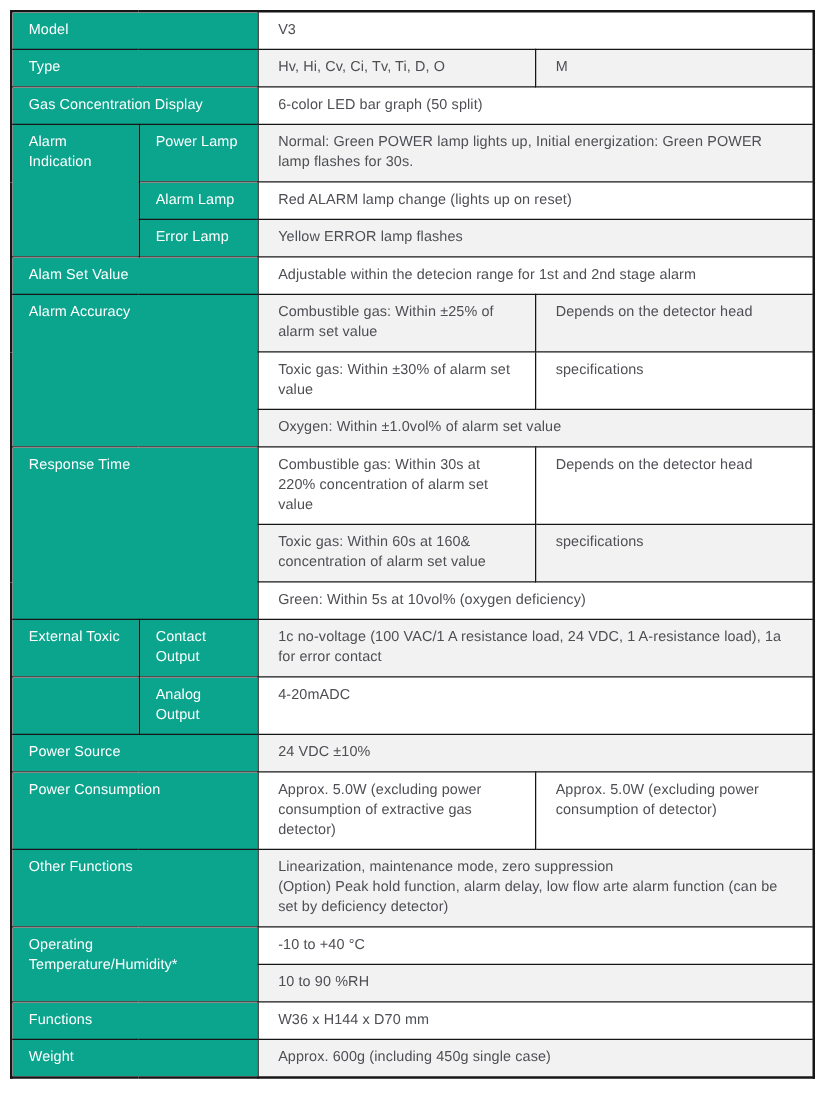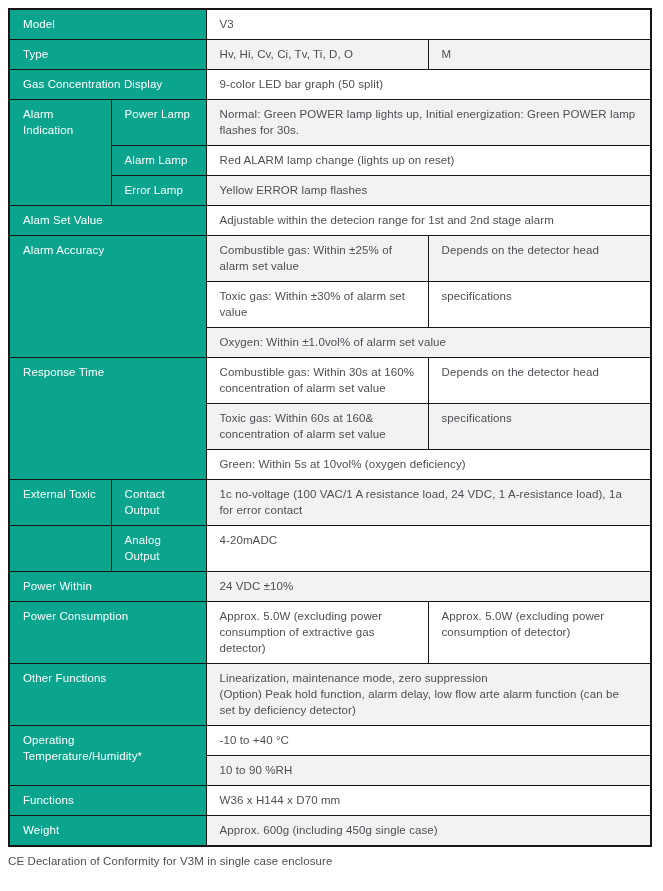--- a/index.html
+++ b/index.html
@@ -31,20 +31,21 @@
     font-weight: 400;
     overflow: hidden;
   }
   th.hd {
     background: #0ba58e;
     color: #ffffff;
   }
   td.val {
     background: #ffffff;
     color: #4e4f54;
+    padding-left: 16px;
   }
   tr:nth-child(even) td.val {
     background: #f2f2f2;
   }
   .notes {
     margin-top: 7px;
     font-size: 11.5px;
     line-height: 15px;
     color: #4e4f54;
     letter-spacing: 0.1px;
@@ -67,21 +68,21 @@
         <th class="hd" colspan="2">Model</th>
         <td class="val" colspan="2">V3</td>
       </tr>
       <tr>
         <th class="hd" colspan="2">Type</th>
         <td class="val">Hv, Hi, Cv, Ci, Tv, Ti, D, O</td>
         <td class="val">M</td>
       </tr>
       <tr>
         <th class="hd" colspan="2">Gas Concentration Display</th>
-        <td class="val" colspan="2">9-color LED bar graph (50 split)</td>
+        <td class="val" colspan="2">6-color LED bar graph (50 split)</td>
       </tr>
       <tr>
         <th class="hd" rowspan="3">Alarm Indication</th>
         <th class="hd">Power Lamp</th>
         <td class="val" colspan="2">Normal: Green POWER lamp lights up, Initial energization: Green POWER lamp flashes for 30s.</td>
       </tr>
       <tr>
         <th class="hd">Alarm Lamp</th>
         <td class="val" colspan="2">Red ALARM lamp change (lights up on reset)</td>
       </tr>
@@ -100,42 +101,42 @@
       </tr>
       <tr>
         <td class="val">Toxic gas: Within ±30% of alarm set value</td>
         <td class="val">specifications</td>
       </tr>
       <tr>
         <td class="val" colspan="2">Oxygen: Within ±1.0vol% of alarm set value</td>
       </tr>
       <tr>
         <th class="hd" colspan="2" rowspan="3">Response Time</th>
-        <td class="val">Combustible gas: Within 30s at 160% concentration of alarm set value</td>
+        <td class="val">Combustible gas: Within 30s at 220% concentration of alarm set value</td>
         <td class="val">Depends on the detector head</td>
       </tr>
       <tr>
         <td class="val">Toxic gas: Within 60s at 160&amp; concentration of alarm set value</td>
         <td class="val">specifications</td>
       </tr>
       <tr>
         <td class="val" colspan="2">Green: Within 5s at 10vol% (oxygen deficiency)</td>
       </tr>
       <tr>
         <th class="hd">External Toxic</th>
         <th class="hd">Contact Output</th>
         <td class="val" colspan="2">1c no-voltage (100 VAC/1 A resistance load, 24 VDC, 1 A-resistance load), 1a for error contact</td>
       </tr>
       <tr>
         <th class="hd"></th>
         <th class="hd">Analog Output</th>
         <td class="val" colspan="2">4-20mADC</td>
       </tr>
       <tr>
-        <th class="hd" colspan="2">Power Within</th>
+        <th class="hd" colspan="2">Power Source</th>
         <td class="val" colspan="2">24 VDC ±10%</td>
       </tr>
       <tr>
         <th class="hd" colspan="2">Power Consumption</th>
         <td class="val">Approx. 5.0W (excluding power consumption of extractive gas detector)</td>
         <td class="val">Approx. 5.0W (excluding power consumption of detector)</td>
       </tr>
       <tr>
         <th class="hd" colspan="2">Other Functions</th>
         <td class="val" colspan="2">

